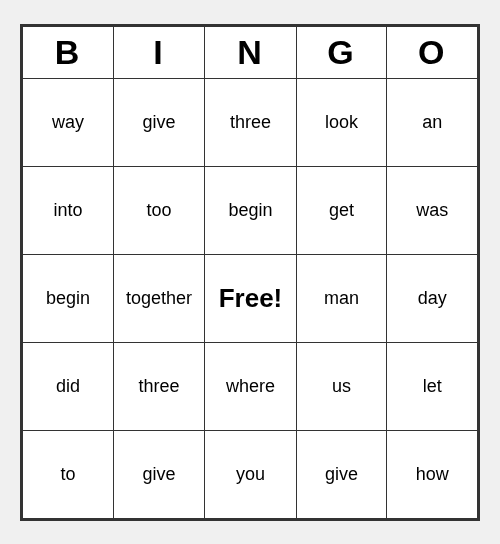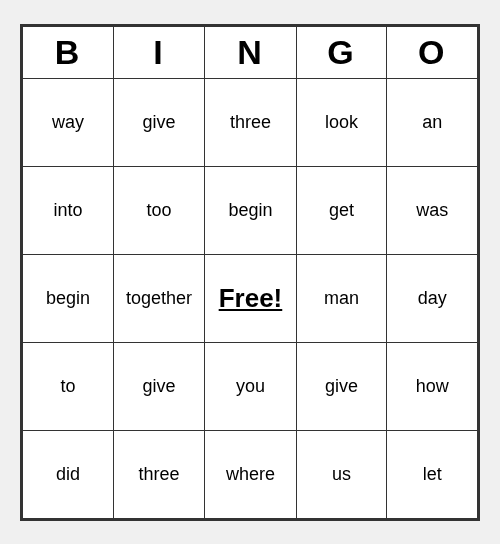--- a/index.html
+++ b/index.html
@@ -48,21 +48,20 @@
       font-size: 18px;
     }
 
     .cell-small {
       font-size: 18px !important;
     }
 
     .cell-free {
       font-size: 26px !important;
       font-weight: bold;
-      text-decoration: underline;
     }
   </style>
 </head>
 <body>
 
 <div class="bingo-card">
   <table class="bingo-table">
     <thead>
       <tr>
         <td>B</td>
@@ -88,28 +87,28 @@
           <td>was</td>
         </tr>
         <tr>
           <td>begin</td>
           <td class="cell-small">together</td>
           <td class="cell-free">Free!</td>
           <td>man</td>
           <td>day</td>
         </tr>
         <tr>
+          <td>did</td>
+          <td class="cell-small">three</td>
+          <td class="cell-small">where</td>
+          <td>us</td>
+          <td>let</td>
+        </tr>
+        <tr>
           <td>to</td>
           <td>give</td>
           <td>you</td>
           <td>give</td>
           <td>how</td>
         </tr>
-        <tr>
-          <td>did</td>
-          <td class="cell-small">three</td>
-          <td class="cell-small">where</td>
-          <td>us</td>
-          <td>let</td>
-        </tr>
       </tbody>
   </table>
 </div>
 
 </body></html>

